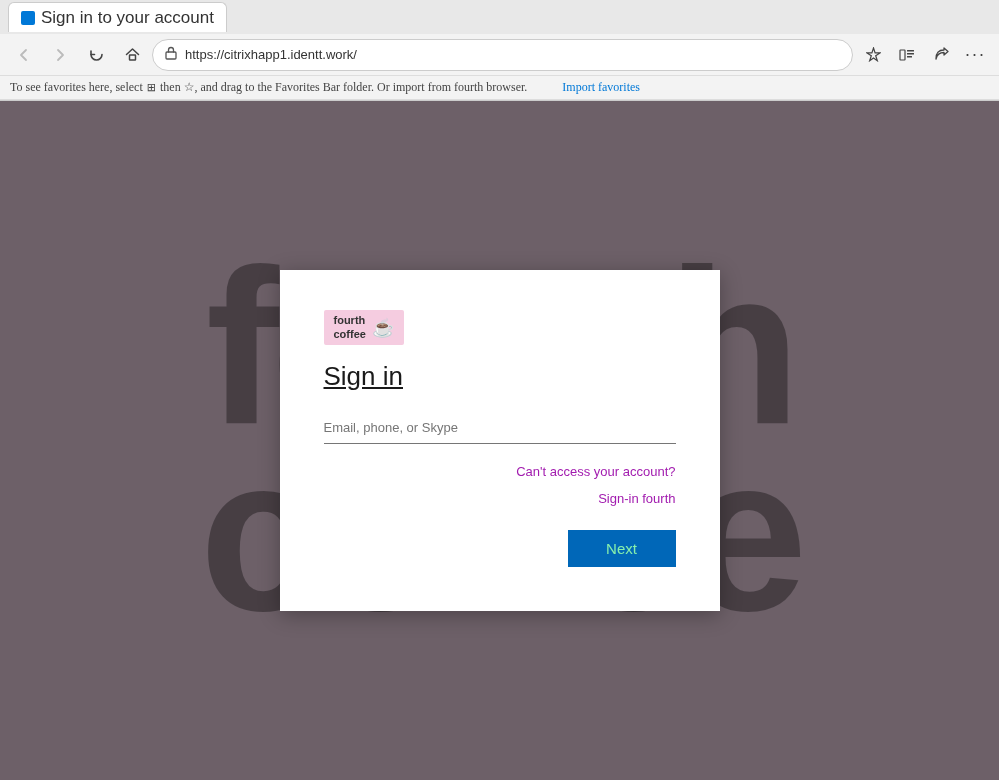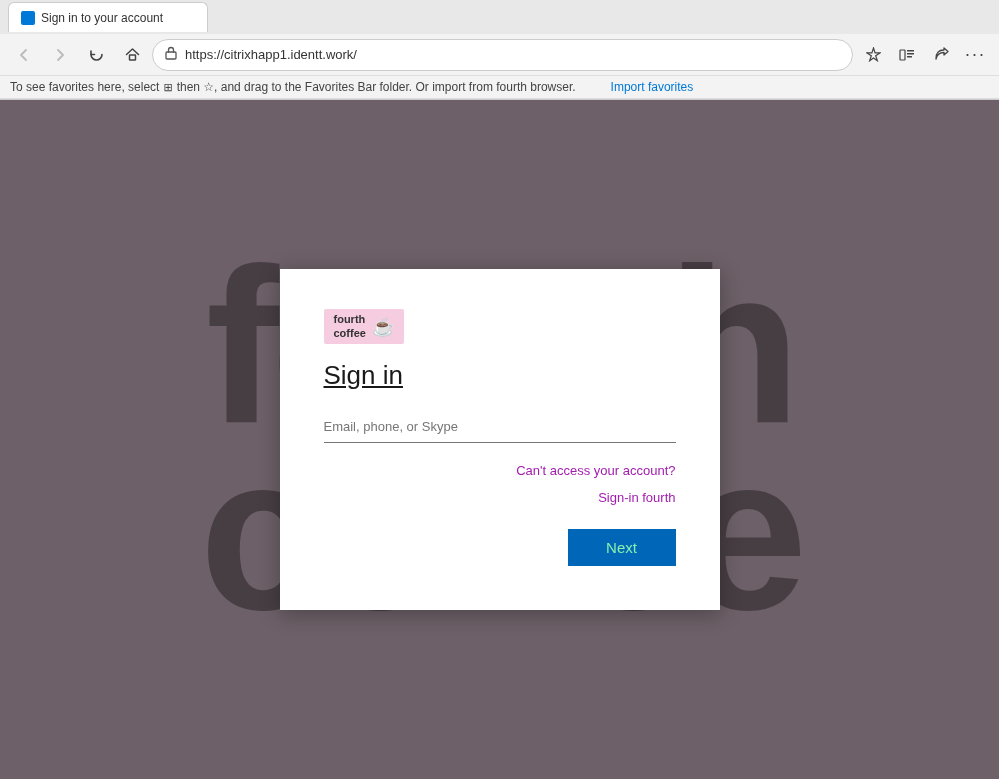--- a/index.html
+++ b/index.html
@@ -21,21 +21,21 @@
 
     .tab-item {
       display: flex;
       align-items: center;
       background: #fff;
       border: 1px solid #ccc;
       border-bottom: none;
       border-radius: 6px 6px 0 0;
       padding: 8px 12px;
       height: 30px;
-      font-size: 12px;
+      font-size: 17px;
       color: #333;
       gap: 6px;
       min-width: 200px;
     }
 
     .tab-favicon {
       width: 14px;
       height: 14px;
       background: #0078d7;
       border-radius: 2px;
@@ -101,20 +101,21 @@
 
     .favorites-bar {
       background: #f3f3f3;
       border-bottom: 1px solid #ddd;
       padding: 4px 10px;
       font-size: 12px;
       color: #444;
       display: flex;
       align-items: center;
       gap: 4px;
+      font-family: Liberation Serif, serif;
     }
 
     .import-link {
       color: #0078d7;
       text-decoration: none;
       cursor: pointer;
       margin-left: 31px;
     }
 
     

